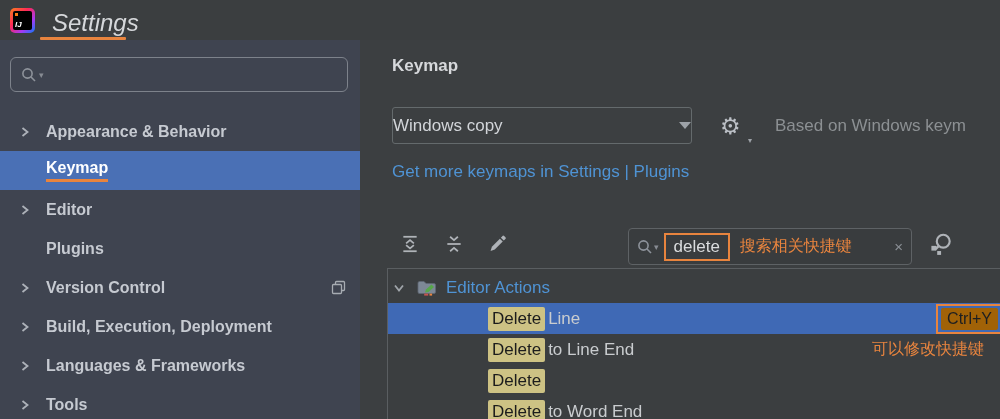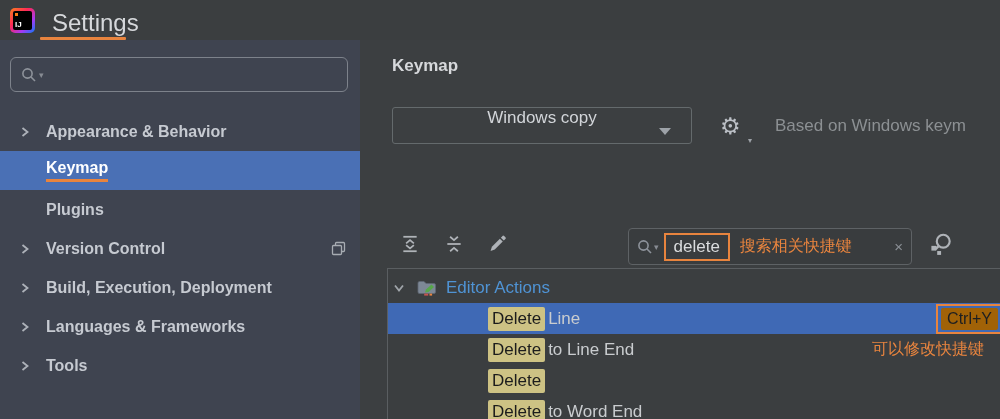--- a/index.html
+++ b/index.html
@@ -7,21 +7,21 @@
   body {
     position:relative; overflow:hidden;
     background:#3C3F41;
     font-family:"Liberation Sans","DejaVu Sans",sans-serif;
     color:#CDD0D4;
     -webkit-font-smoothing:antialiased;
   }
   svg { display:block; }
 
   
-  .titlebar { position:absolute; left:0; top:0; width:1000px; height:40px; background:#3B3E40; }
+  .titlebar { position:absolute; left:0; top:0; width:1000px; height:40px; background:#3B3E40;font-style:italic; }
   .app-logo {
     position:absolute; left:10px; top:8px; width:25px; height:25px; border-radius:5px;
     background:linear-gradient(135deg,#FC801D 0%,#FE2857 38%,#A838F1 70%,#087CFA 100%);
   }
   .app-logo .logo-inner {
     position:absolute; left:3px; top:3px; width:19px; height:19px; background:#000; border-radius:2px;
   }
   .app-logo .logo-dot { position:absolute; left:2px; top:2px; width:3px; height:3px; background:#F97A12; }
   .app-logo .logo-ij {
     position:absolute; left:2px; bottom:1px; color:#fff; font-size:8px; font-weight:bold; letter-spacing:0;
@@ -46,21 +46,21 @@
   .sb-item.selected { background:#4A70B5; color:#FFFFFF; }
   .sb-item.selected .label { border-bottom:3px solid #E8843E; padding-bottom:2px; }
   .sb-item .trail { margin-left:auto; margin-right:14px; }
 
   
   .main { position:absolute; left:360px; top:40px; width:640px; height:379px; }
   .page-title { position:absolute; left:32px; top:16px; font-size:17px; font-weight:bold; color:#D6D8DB; }
   .scheme-select {
     position:absolute; left:32px; top:67px; width:300px; height:37px;
     border:1px solid #646A6C; border-radius:3px;
-    display:flex; align-items:center; padding:0 20px; font-size:17px; color:#D2D5D9; cursor:pointer;flex-direction:column;
+    display:flex; align-items:center; padding:0 0; font-size:17px; color:#D2D5D9; cursor:pointer;
   }
   .scheme-select .dd-caret {
     margin-left:auto; width:0; height:0;
     border-left:6px solid transparent; border-right:6px solid transparent; border-top:7px solid #9DA2A8;
   }
   .gear-wrap { position:absolute; left:360px; top:73px; width:30px; height:30px; cursor:pointer; }
   .gear-glyph { font-size:23px; color:#BBBFC5; line-height:26px; }
   .gear-caret { position:absolute; right:-2px; bottom:-2px; color:#9DA2A8; font-size:8px; }
   .based-on { position:absolute; left:415px; top:76px; font-size:17px; color:#8C9093; white-space:nowrap; }
   .keymap-link { position:absolute; left:32px; top:122px; font-size:17px; color:#4F93D4; white-space:nowrap; cursor:pointer; }
@@ -137,20 +137,28 @@
           </svg>
       </span>
       <span class="label">Appearance &amp; Behavior</span>
     </div>
 
     <div class="sb-item selected">
       <span class="chev"></span>
       <span class="label">Keymap</span>
     </div>
 
+    <div class="sb-item">
+      <span class="chev">
+        <svg width="10" height="12" viewBox="0 0 10 12">
+            <polyline points="2.5,2 7.5,6 2.5,10" fill="none" stroke="#ADB2B9" stroke-width="1.8"></polyline>
+          </svg>
+      </span>
+      <span class="label">Editor</span>
+    </div>
 
     <div class="sb-item">
       <span class="chev"></span>
       <span class="label">Plugins</span>
     </div>
 
     <div class="sb-item">
       <span class="chev">
         <svg width="10" height="12" viewBox="0 0 10 12">
             <polyline points="2.5,2 7.5,6 2.5,10" fill="none" stroke="#ADB2B9" stroke-width="1.8"></polyline>
@@ -202,20 +210,21 @@
     <span class="dd-caret"></span>
   </div>
 
   <div class="gear-wrap">
     <span class="gear-glyph">⚙</span>
     <span class="gear-caret">▾</span>
   </div>
 
   <div class="based-on">Based on Windows keym</div>
 
+  <div class="keymap-link">Get more keymaps in Settings | Plugins</div>
 
   <div class="tb-icon tb-expand">
     <svg width="20" height="20" viewBox="0 0 18 18">
       <line x1="3" y1="2.5" x2="15" y2="2.5" stroke="#AFB3B8" stroke-width="1.6"></line>
       <polyline points="5.5,8.5 9,5.5 12.5,8.5" fill="none" stroke="#AFB3B8" stroke-width="1.6"></polyline>
       <polyline points="5.5,10 9,13 12.5,10" fill="none" stroke="#AFB3B8" stroke-width="1.6"></polyline>
       <line x1="3" y1="15.5" x2="15" y2="15.5" stroke="#AFB3B8" stroke-width="1.6"></line>
     </svg>
   </div>
   <div class="tb-icon tb-collapse">

